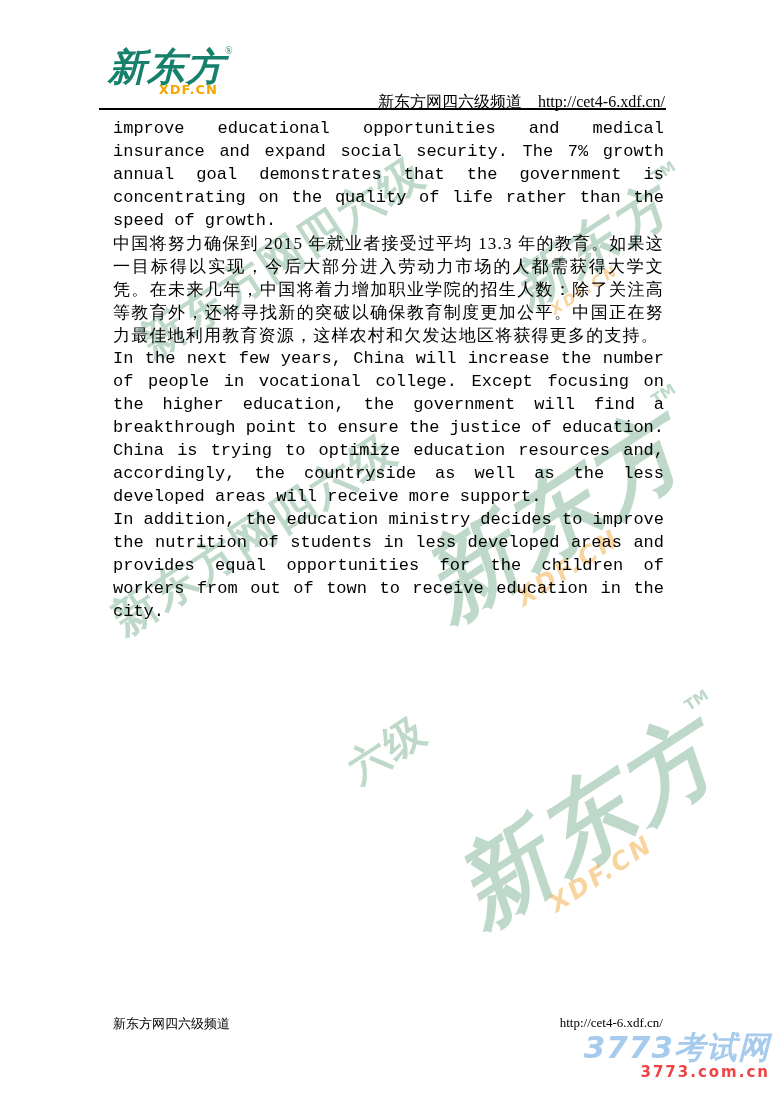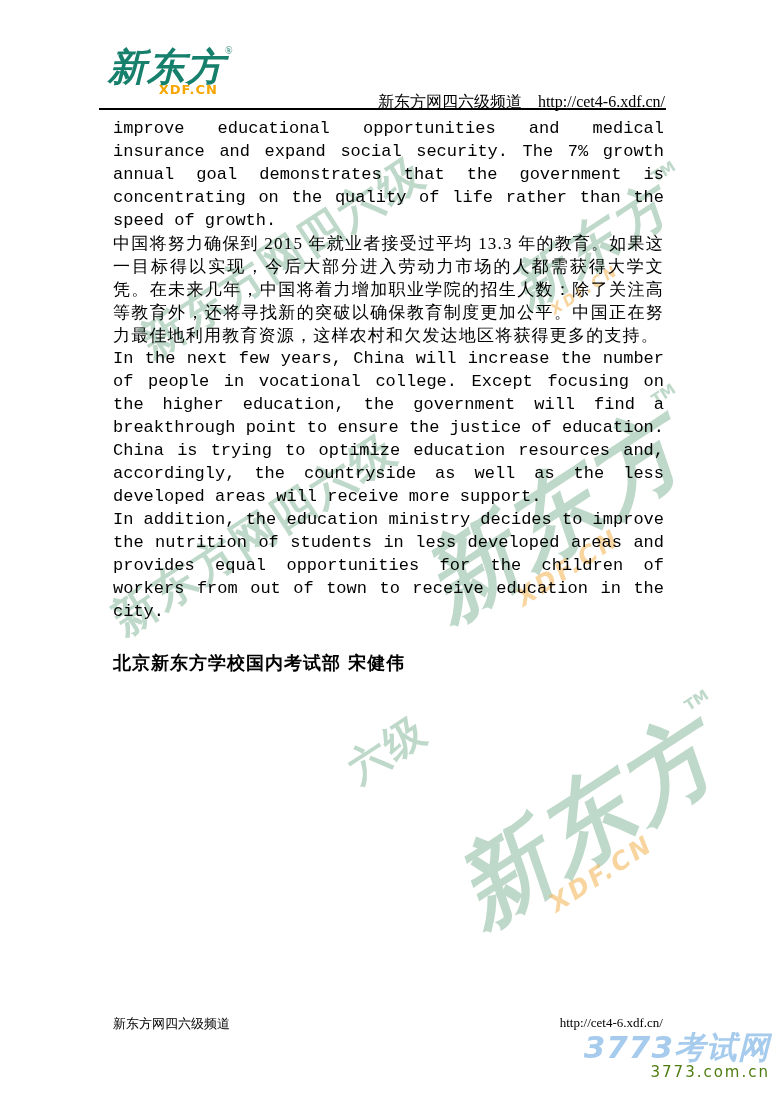--- a/index.html
+++ b/index.html
@@ -52,22 +52,22 @@
   .footer-left  { position:absolute; left:113px; top:1015px; font-size:13px; z-index:1; }
   .footer-right { position:absolute; right:115px; top:1015px; font-size:13px; z-index:1; }
   
   .brand-3773 { position:absolute; right:8px; top:1032px; z-index:1; text-align:right;
                 font-family:"DejaVu Sans",sans-serif; line-height:1; }
   .brand-title {
     font-size:31px; font-weight:bold; font-style:italic;
     color:#a6cbed; letter-spacing:1px;
   }
   .brand-domain {
-    display:block; margin-top:2px; font-size:15px; font-weight:normal;
-    color:#4d7c0f; letter-spacing:2px;
+    display:block; margin-top:2px; font-size:15px; font-weight:bold;
+    color:#ef4444; letter-spacing:2px;
   }
 </style>
 </head>
 <body>
 
 <div class="page">
 
   <div class="wm wm-channel" style="left:118px; top:228px;">新东方网四六级</div>
 
   <div class="wm wm-logo-small" style="left:505px; top:212px;">
@@ -98,21 +98,20 @@
     <span class="header-site">新东方网四六级频道</span><span class="header-url">http://cet4-6.xdf.cn/</span>
   </div>
 
   <div class="rule"></div>
 
   <main class="content">
     <p class="en">improve educational opportunities and medical insurance and expand social security. The 7% growth annual goal demonstrates that the government is concentrating on the quality of life rather than the speed of growth.</p>
     <p class="zh">中国将努力确保到 2015 年就业者接受过平均 13.3 年的教育。如果这一目标得以实现，今后大部分进入劳动力市场的人都需获得大学文凭。在未来几年，中国将着力增加职业学院的招生人数：除了关注高等教育外，还将寻找新的突破以确保教育制度更加公平。中国正在努力最佳地利用教育资源，这样农村和欠发达地区将获得更多的支持。</p>
     <p class="en">In the next few years, China will increase the number of people in vocational college. Except focusing on the higher education, the government will find a breakthrough point to ensure the justice of education. China is trying to optimize education resources and, accordingly, the countryside as well as the less developed areas will receive more support.</p>
     <p class="en">In addition, the education ministry decides to improve the nutrition of students in less developed areas and provides equal opportunities for the children of workers from out of town to receive education in the city.</p>
-    <h2 class="zh-head">北京新东方学校国内考试部  宋健伟</h2>
   </main>
 
   <div class="footer-left">新东方网四六级频道</div>
   <div class="footer-right">http://cet4-6.xdf.cn/</div>
 
   <div class="brand-3773">
     <span class="brand-title">3773考试网</span>
     <span class="brand-domain">3773.com.cn</span>
   </div>
 

